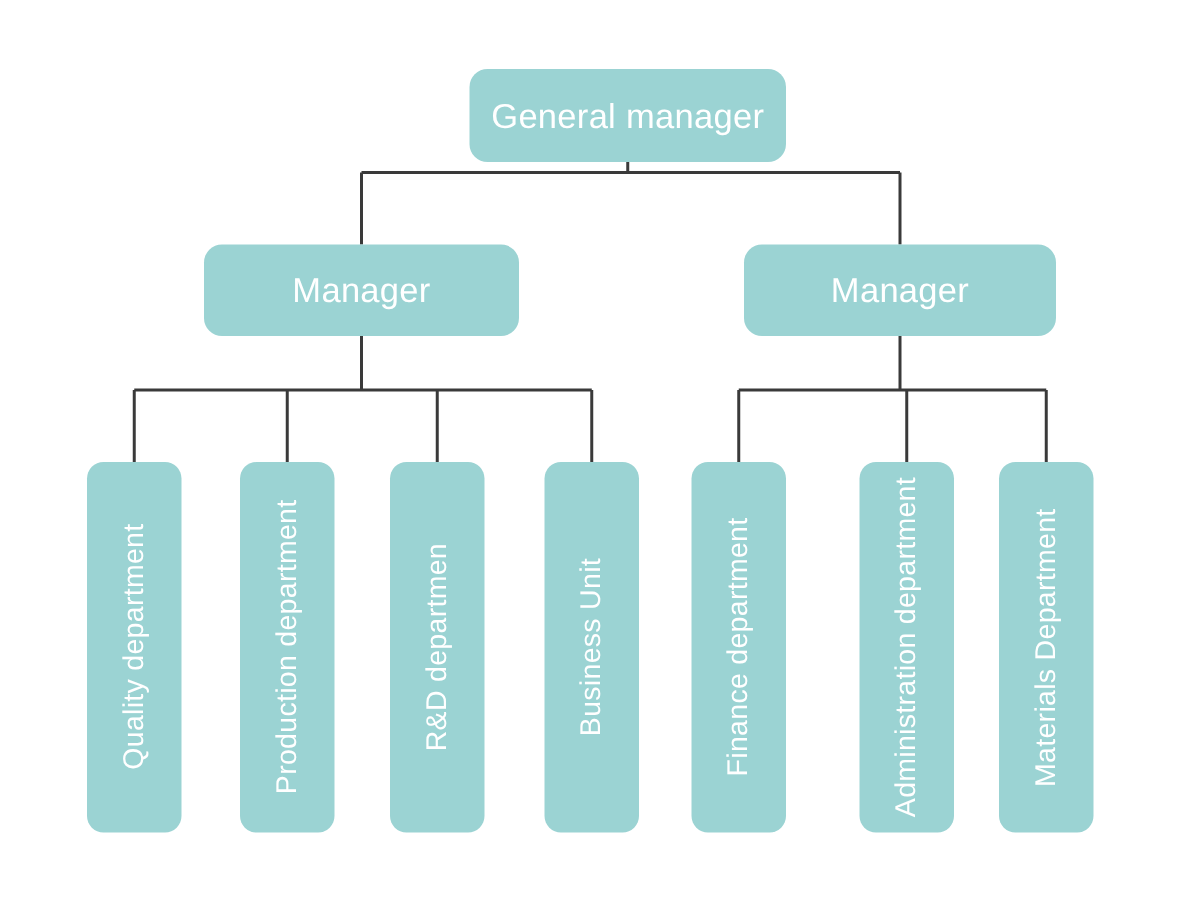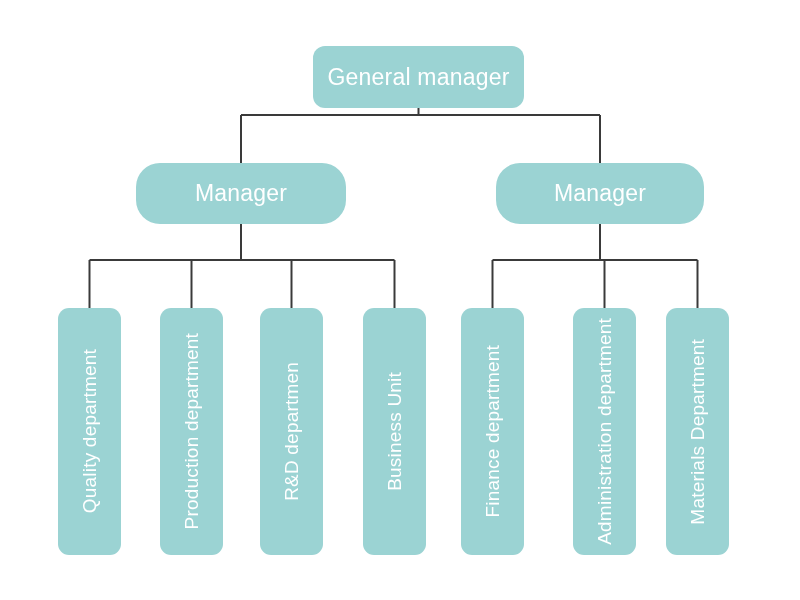--- a/index.html
+++ b/index.html
@@ -43,21 +43,21 @@
     white-space: nowrap;
     letter-spacing: 0.2px;
   }
   .node.level-0 {
     border-radius: 12px;
   }
   .node.level-0 .node-label {
     font-size: 23px;
   }
   .node.level-1 {
-    border-radius: 24px;
+    border-radius: 12px;
   }
   .node.level-1 .node-label {
     font-size: 23px;
   }
   .node.level-2 {
     border-radius: 11px;
   }
   .node.level-2 .node-label {
     font-size: 19px;
     writing-mode: vertical-rl;

